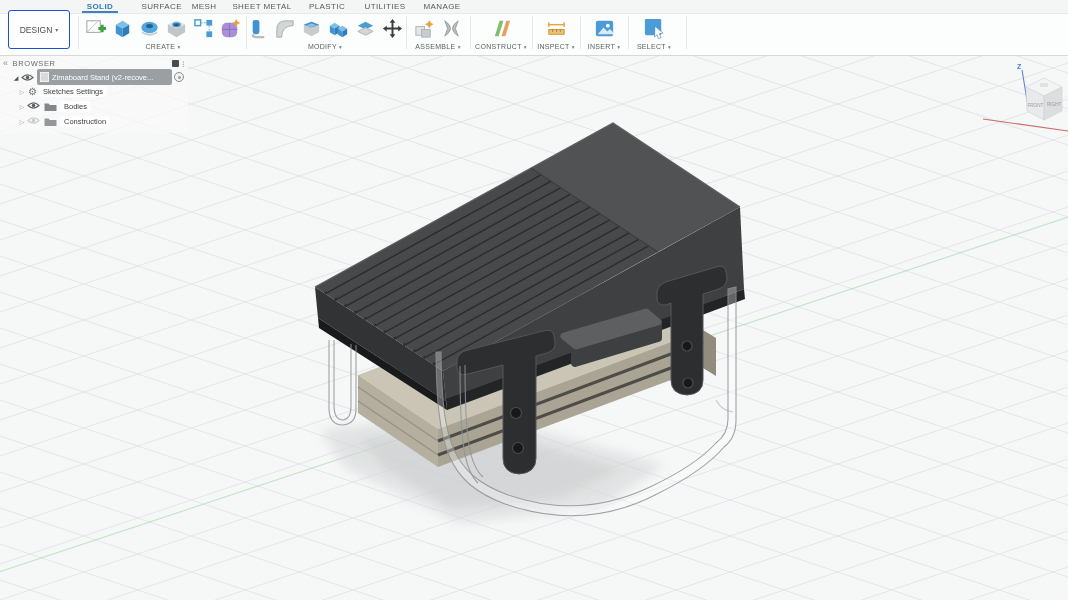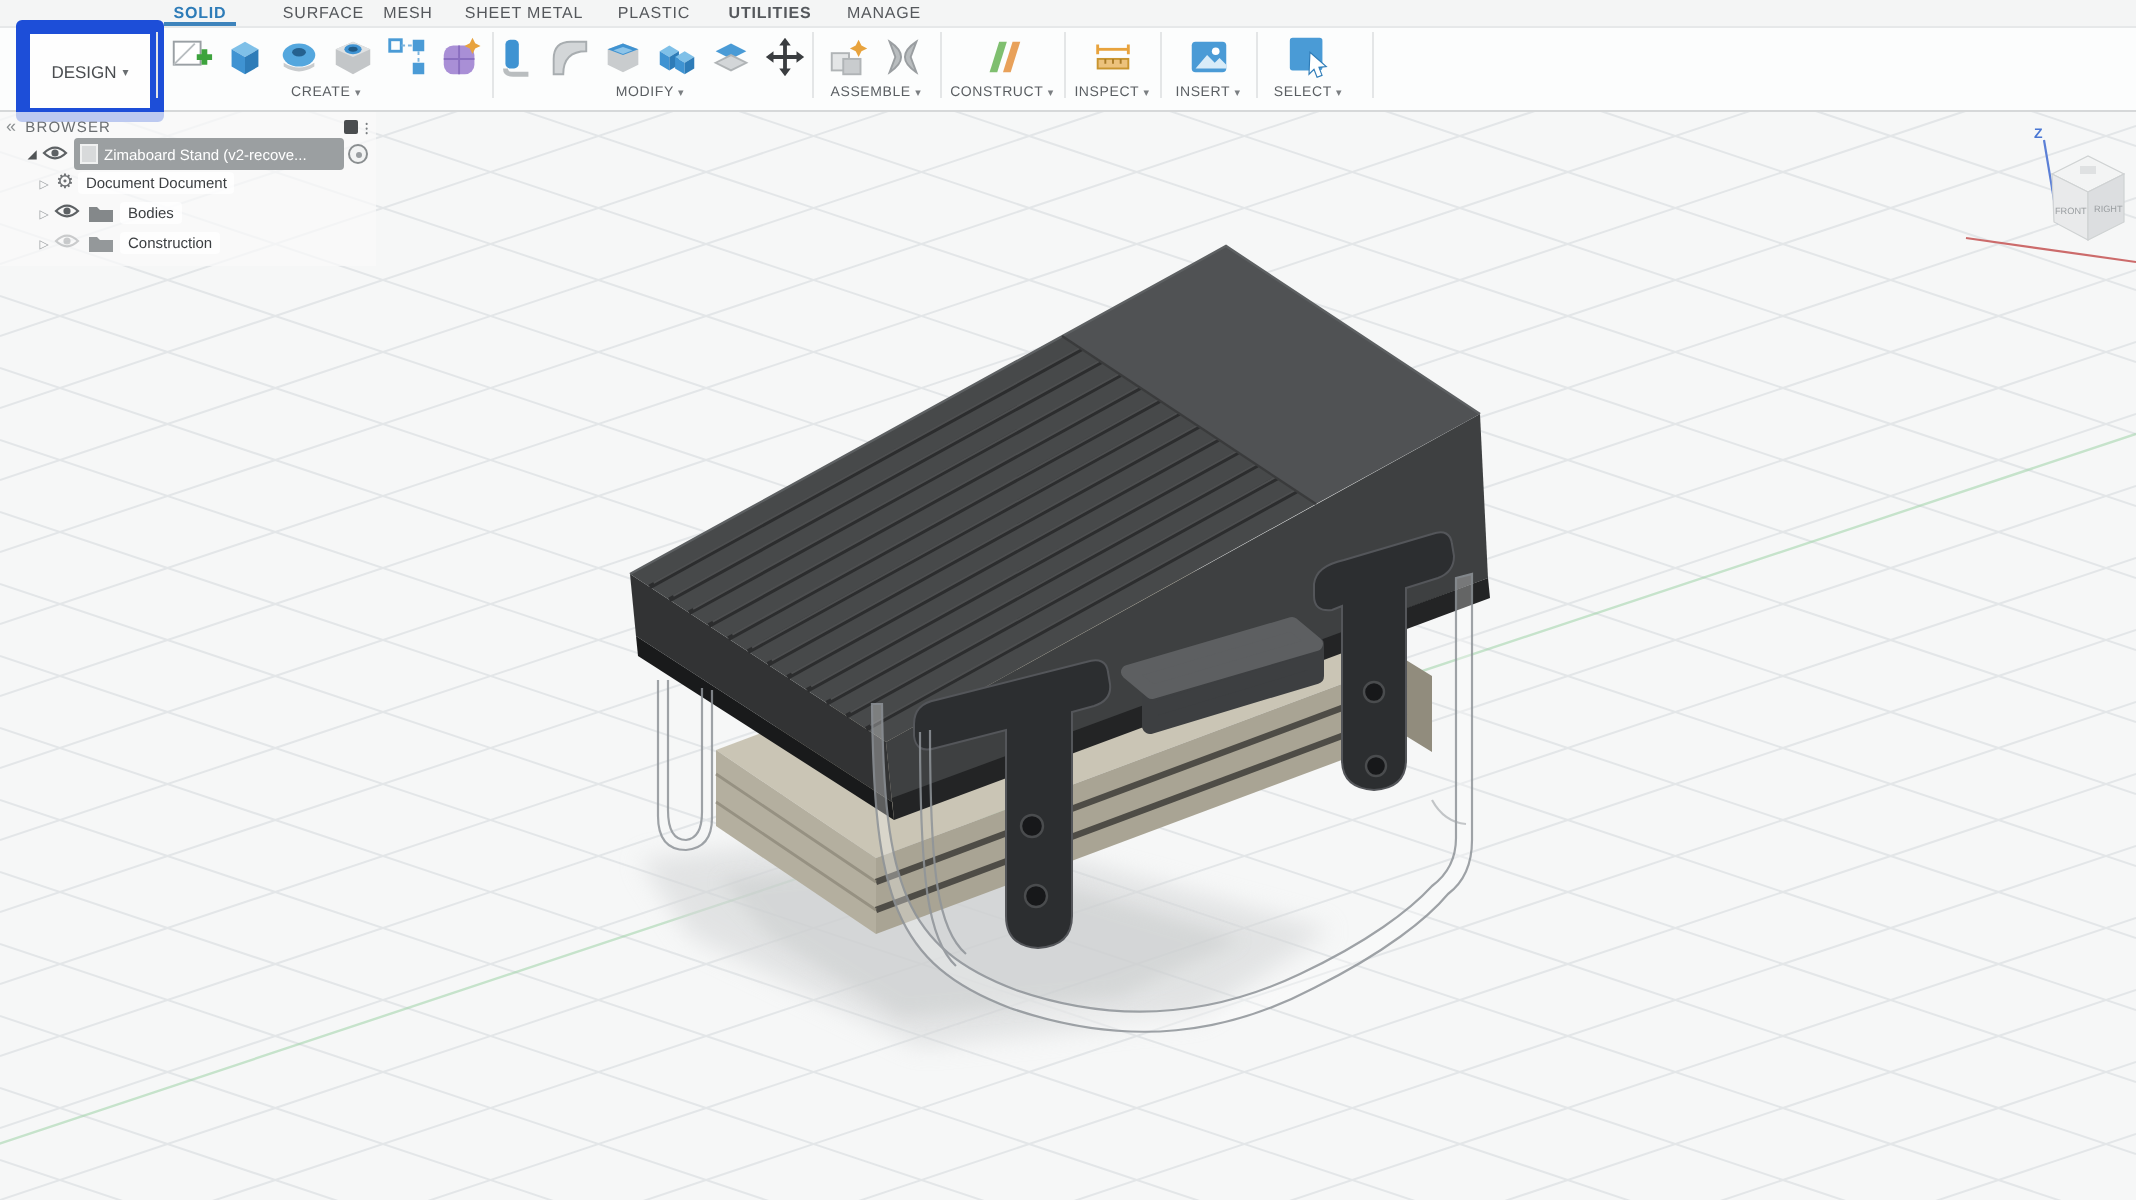--- a/index.html
+++ b/index.html
@@ -10,21 +10,21 @@
   
   .toolbar{position:absolute;left:0;top:0;width:1068px;height:55px;background:#fcfdfd;
            border-bottom:1px solid #d6d8d9;z-index:3;}
   .tabstrip{position:absolute;left:0;top:0;width:100%;height:13px;background:#f4f5f5;
             border-bottom:1px solid #e6e8e9;display:flex;align-items:center;}
   .tab{font-size:8px;color:#55585c;letter-spacing:.4px;text-align:center;position:relative;
        height:13px;line-height:13px;cursor:default;}
   .tab.active{color:#2e7cb8;font-weight:bold;}
   .tab.active::after{content:"";position:absolute;left:4px;right:4px;bottom:0;height:2.5px;background:#3e84bc;}
   .design-btn{position:absolute;left:8px;top:10px;width:60px;height:37px;background:#fefefe;
-              border:7px solid #1d4ed8;border-radius:3px;display:flex;align-items:center;justify-content:center;
+              border:1px solid #1d4ed8;border-radius:3px;display:flex;align-items:center;justify-content:center;
               font-size:8.5px;color:#4a4d50;gap:3px;}
   .design-btn .caret{font-size:6px;color:#6a6e71;}
   .tgroup{position:absolute;top:14px;height:40px;display:flex;flex-direction:column;align-items:center;}
   .ticons{display:flex;align-items:center;gap:2px;height:28px;}
   .tool{width:25px;height:26px;display:flex;align-items:center;justify-content:center;}
   .tool svg{width:23px;height:23px;}
   .glabel{font-size:7px;color:#5a5e62;letter-spacing:.3px;margin-top:1px;white-space:nowrap;}
   .glabel .caret{font-size:5.5px;color:#7a7e81;}
   .vsep{position:absolute;top:16px;height:33px;width:1px;background:#e4e6e7;}
   
@@ -216,21 +216,21 @@
   </g>
 </svg>
 
 <div class="toolbar">
   <div class="tabstrip">
     <div class="tab active" style="width:44px;margin-left:78px;">SOLID</div>
     <div class="tab" style="width:60px;text-align:right;">SURFACE</div>
     <div class="tab" style="width:44px;">MESH</div>
     <div class="tab" style="width:72px;">SHEET METAL</div>
     <div class="tab" style="width:58px;">PLASTIC</div>
-    <div class="tab" style="width:58px;font-weight:bold;">UTILITIES</div>
+    <div class="tab" style="width:58px;">UTILITIES</div>
     <div class="tab" style="width:56px;">MANAGE</div>
   </div>
 
   <div class="design-btn">
     <span>DESIGN</span>
     <span class="caret">▾</span>
   </div>
 
   <div class="vsep" style="left:78px;"></div>
     <div class="vsep" style="left:246px;"></div>
@@ -429,21 +429,21 @@
       <span>Zimaboard Stand (v2-recove...</span>
     </span>
     <span class="radio">
         <i></i>
       </span>
   </div>
 
   <div class="brow">
     <span class="tri" style="margin-left:18px;">▷</span>
     <span class="geari">⚙</span>
-    <span class="pill">Document Document</span>
+    <span class="pill">Sketches Settings</span>
   </div>
 
 
 
   <div class="brow">
     <span class="tri" style="margin-left:18px;">▷</span>
     <span class="eye" data-vis="true"><svg width="13" height="9" viewBox="0 0 13 9">
           <path d="M1 4.5 Q6.5 -0.8 12 4.5 Q6.5 9.8 1 4.5 Z" fill="none" stroke="#5d6164" stroke-width="1.1"></path>
           <circle cx="6.5" cy="4.5" r="1.8" fill="#5d6164"></circle>
         </svg></span>

